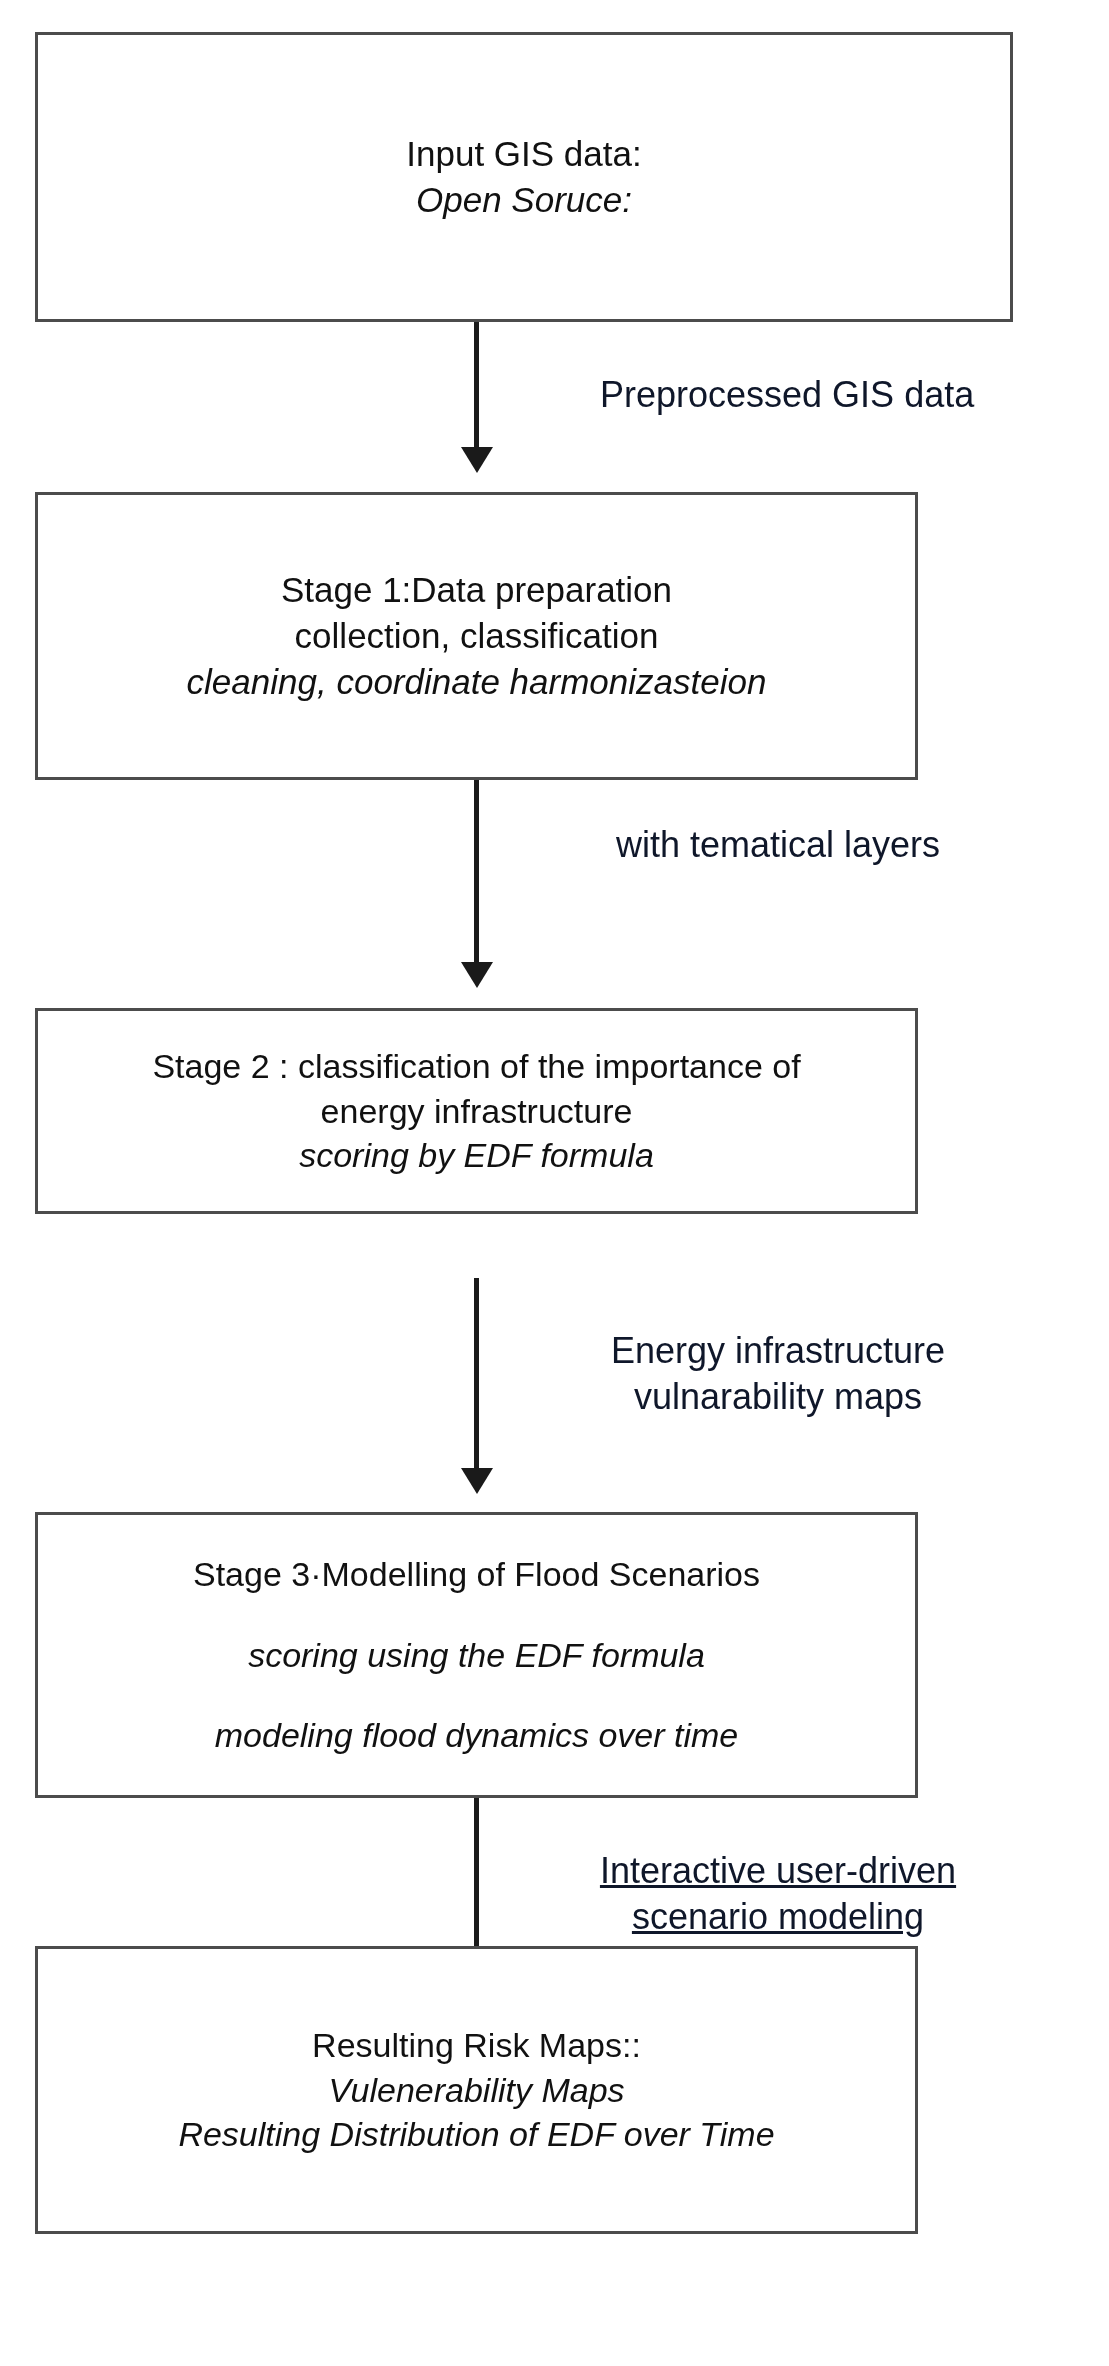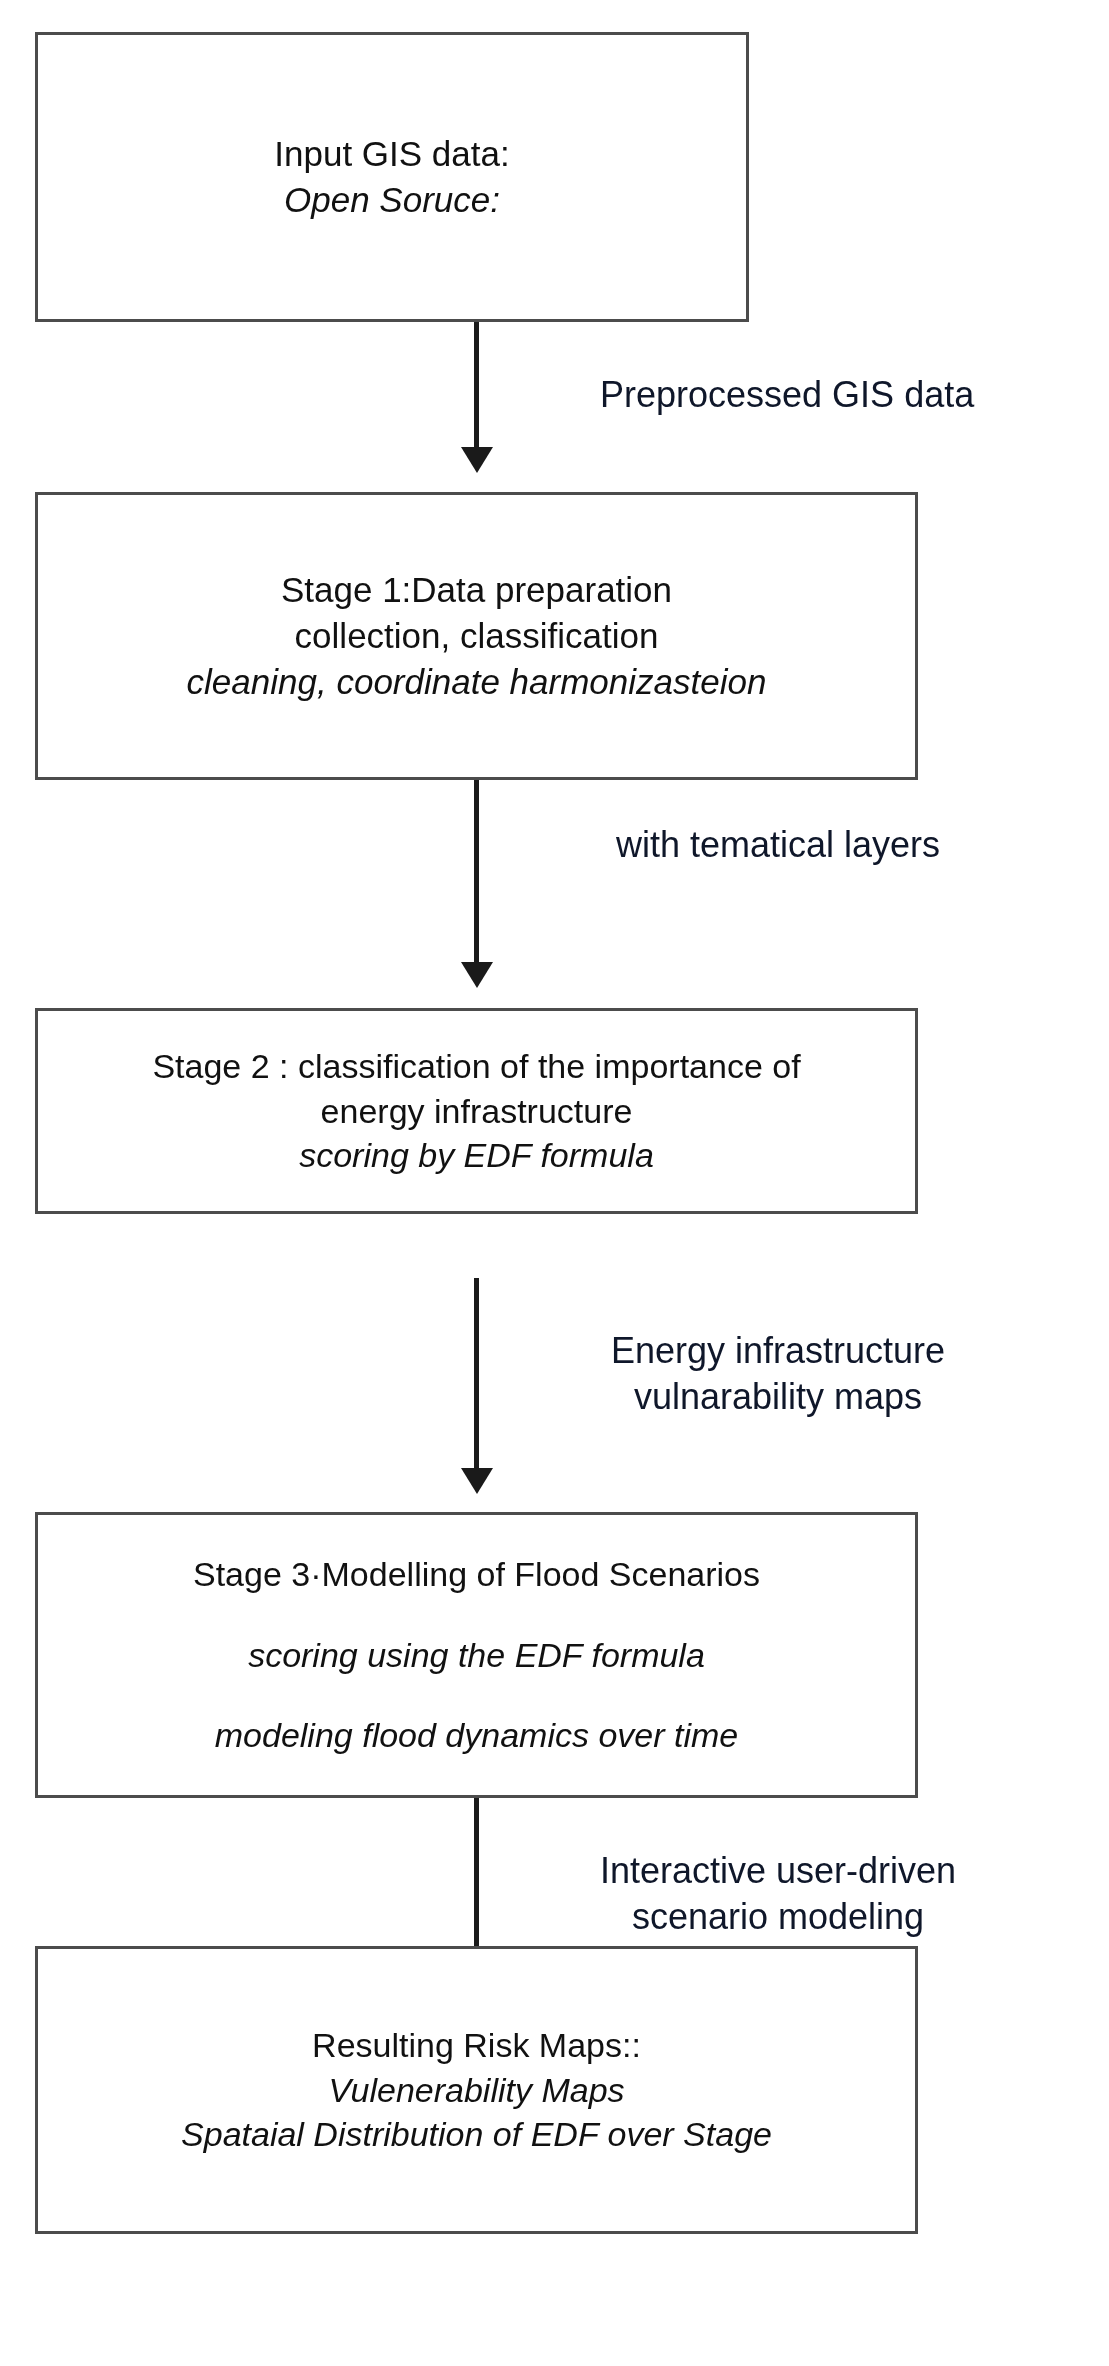--- a/index.html
+++ b/index.html
@@ -36,21 +36,21 @@
     font-size: 35px;
     line-height: 1.32;
     white-space: nowrap;
     color: #111111;
   }
   .node .line.italic {
     font-style: italic;
   }
 
   
-  #node-input      { left: 35px; top: 32px;   width: 714px; height: 290px; }
+  #node-input      { left: 35px; top: 32px;   width: 978px; height: 290px; }
   #node-stage1     { left: 35px; top: 492px;  width: 883px; height: 288px; }
   #node-stage2     { left: 35px; top: 1008px; width: 883px; height: 206px; }
   #node-stage3     { left: 35px; top: 1512px; width: 883px; height: 286px; gap: 36px; }
   #node-results    { left: 35px; top: 1946px; width: 883px; height: 288px; }
 
   
   #node-stage2 .line { font-size: 34px; }
   #node-stage3 .line { font-size: 34px; }
   #node-results .line { font-size: 34px; }
 
@@ -85,21 +85,21 @@
     position: absolute;
     font-size: 36px;
     line-height: 1.28;
     color: #0f172a;
     white-space: nowrap;
     text-align: center;
   }
   #label-1 { left: 600px; top: 372px; }
   #label-2 { left: 568px; top: 822px;  text-align: center; width: 420px; }
   #label-3 { left: 568px; top: 1328px; text-align: center; width: 420px; }
-  #label-4 { left: 568px; top: 1848px; text-align: center; width: 420px; }
+  #label-4 { left: 568px; top: 1848px; text-align: center; width: 420px; text-decoration: underline; }
   .edge-label .lbl-line { display: block; }
 </style>
 </head>
 <body>
 
 <div id="canvas">
 
   <div class="node" id="node-input">
     <span class="line">Input  GIS data:</span>
     <span class="line italic">Open Soruce:</span>
@@ -145,16 +145,16 @@
   <div class="connector" id="conn-4"></div>
   <div class="arrowhead" id="head-4"></div>
   <div class="edge-label" id="label-4">
     <span class="lbl-line">Interactive user-driven</span>
     <span class="lbl-line">scenario modeling</span>
   </div>
 
   <div class="node" id="node-results">
     <span class="line">Resulting Risk Maps::</span>
     <span class="line italic">Vulenerability Maps</span>
-    <span class="line italic">Spataial Distribution of EDF over Stage</span>
+    <span class="line italic">Resulting Distribution of EDF over Time</span>
   </div>
 
 </div>
 
 </body></html>

